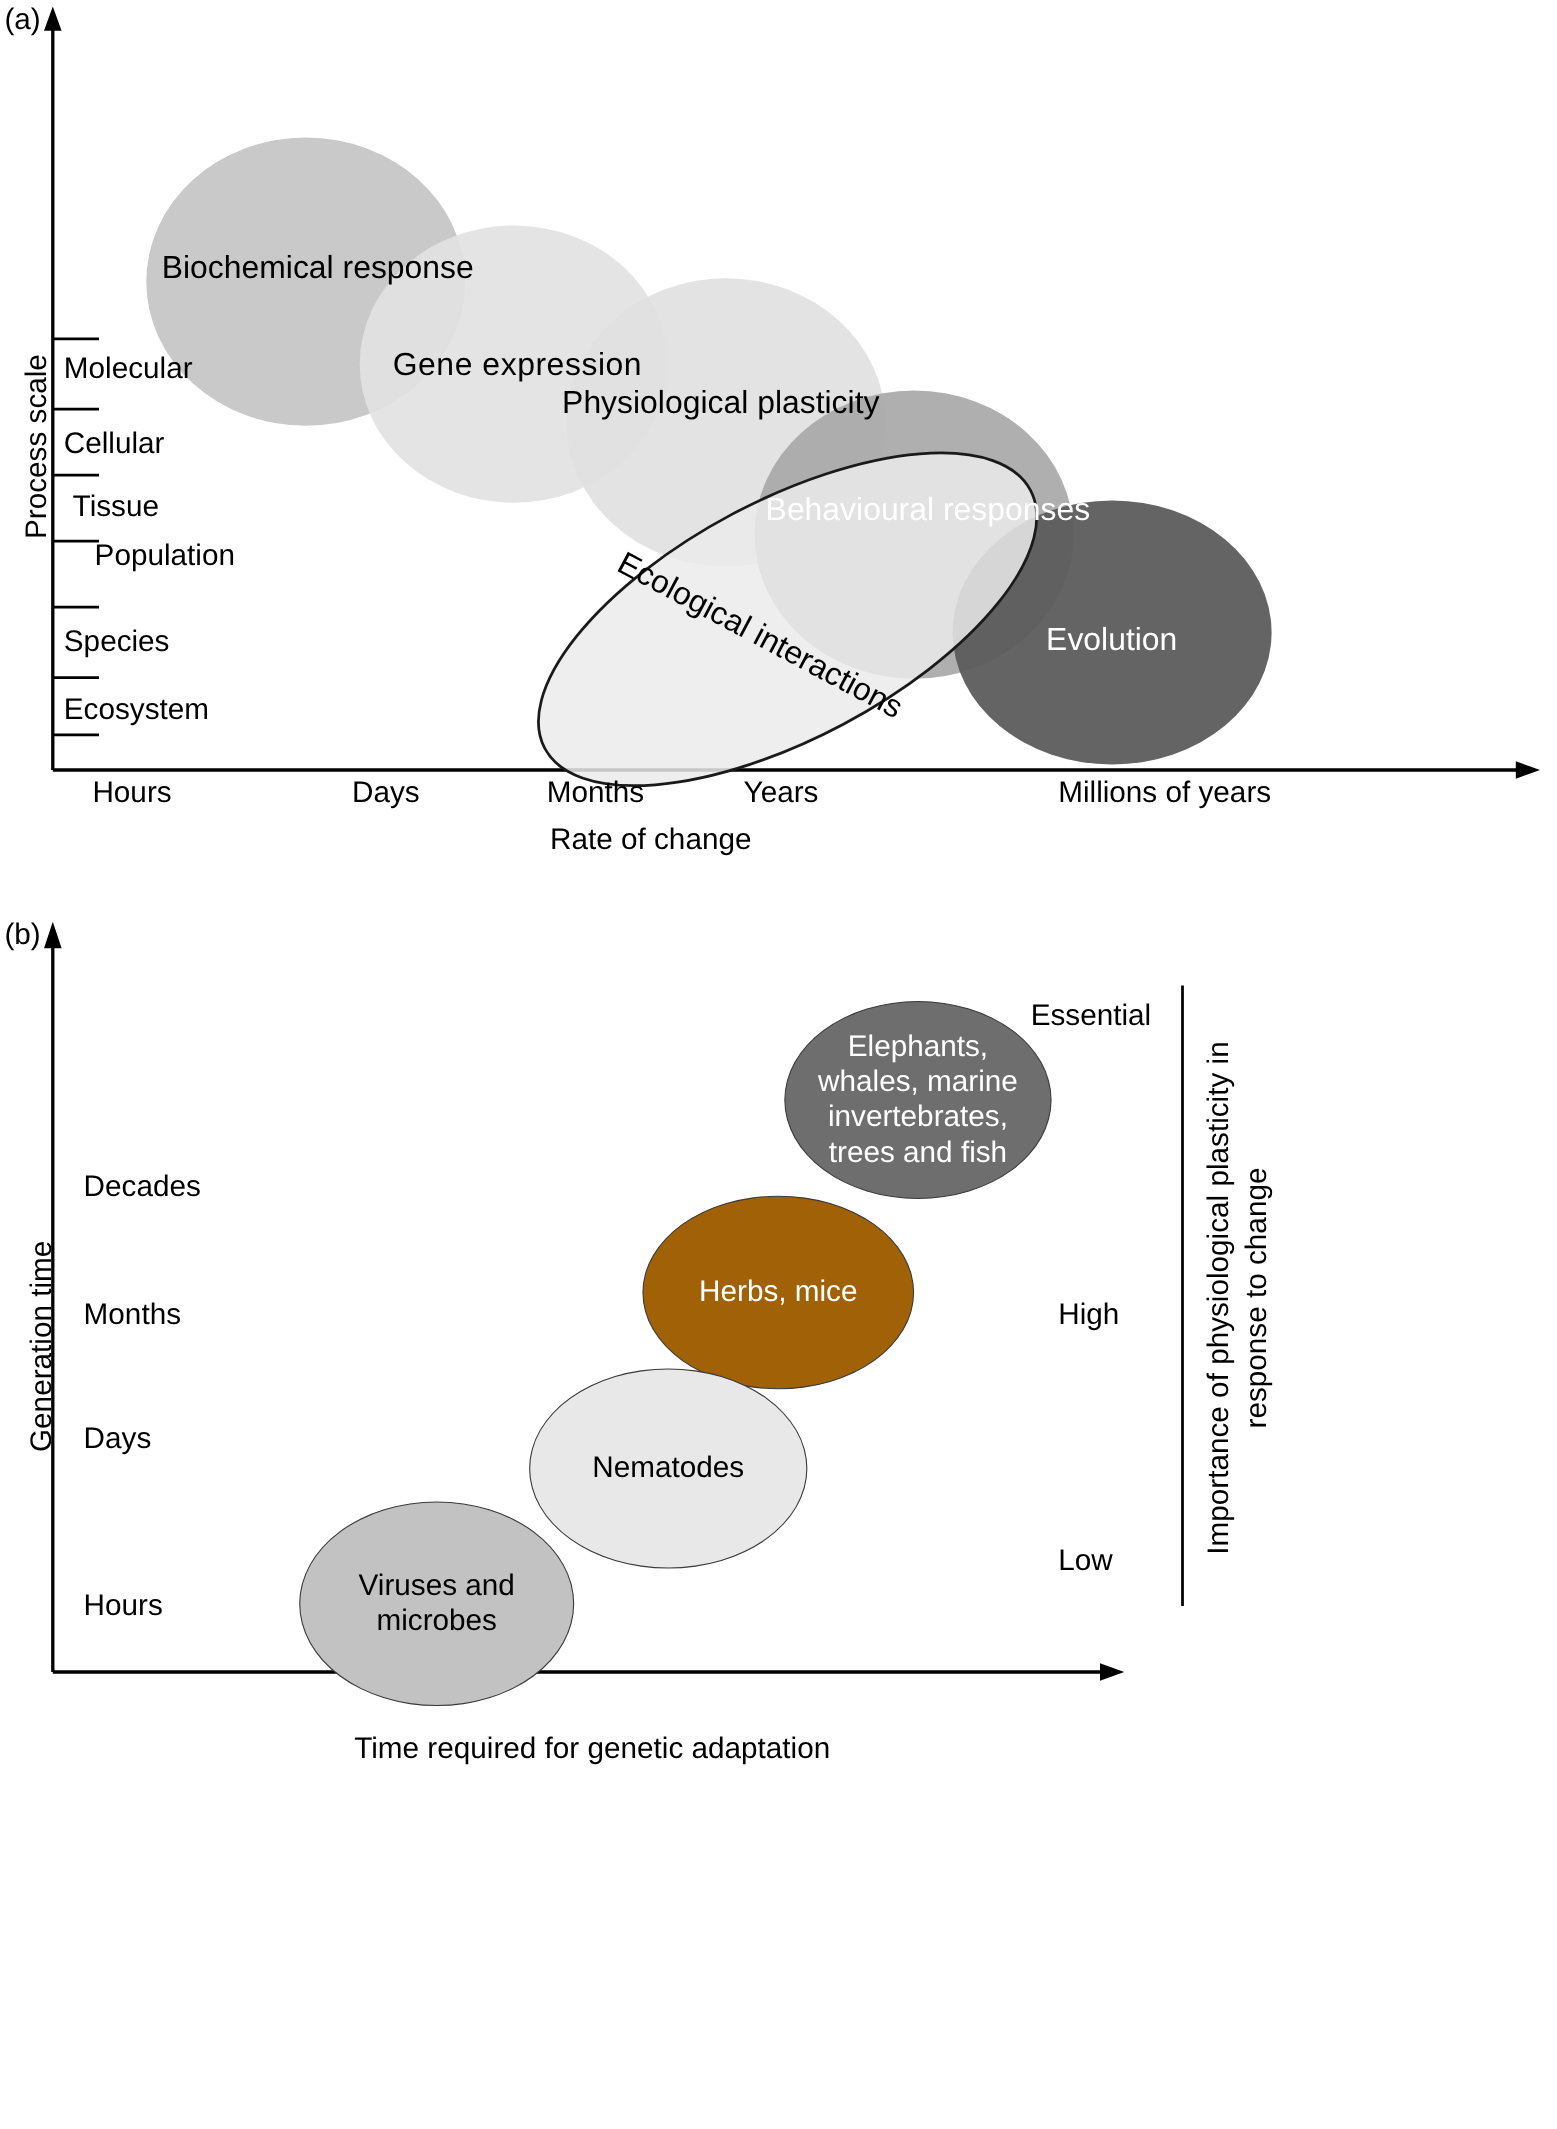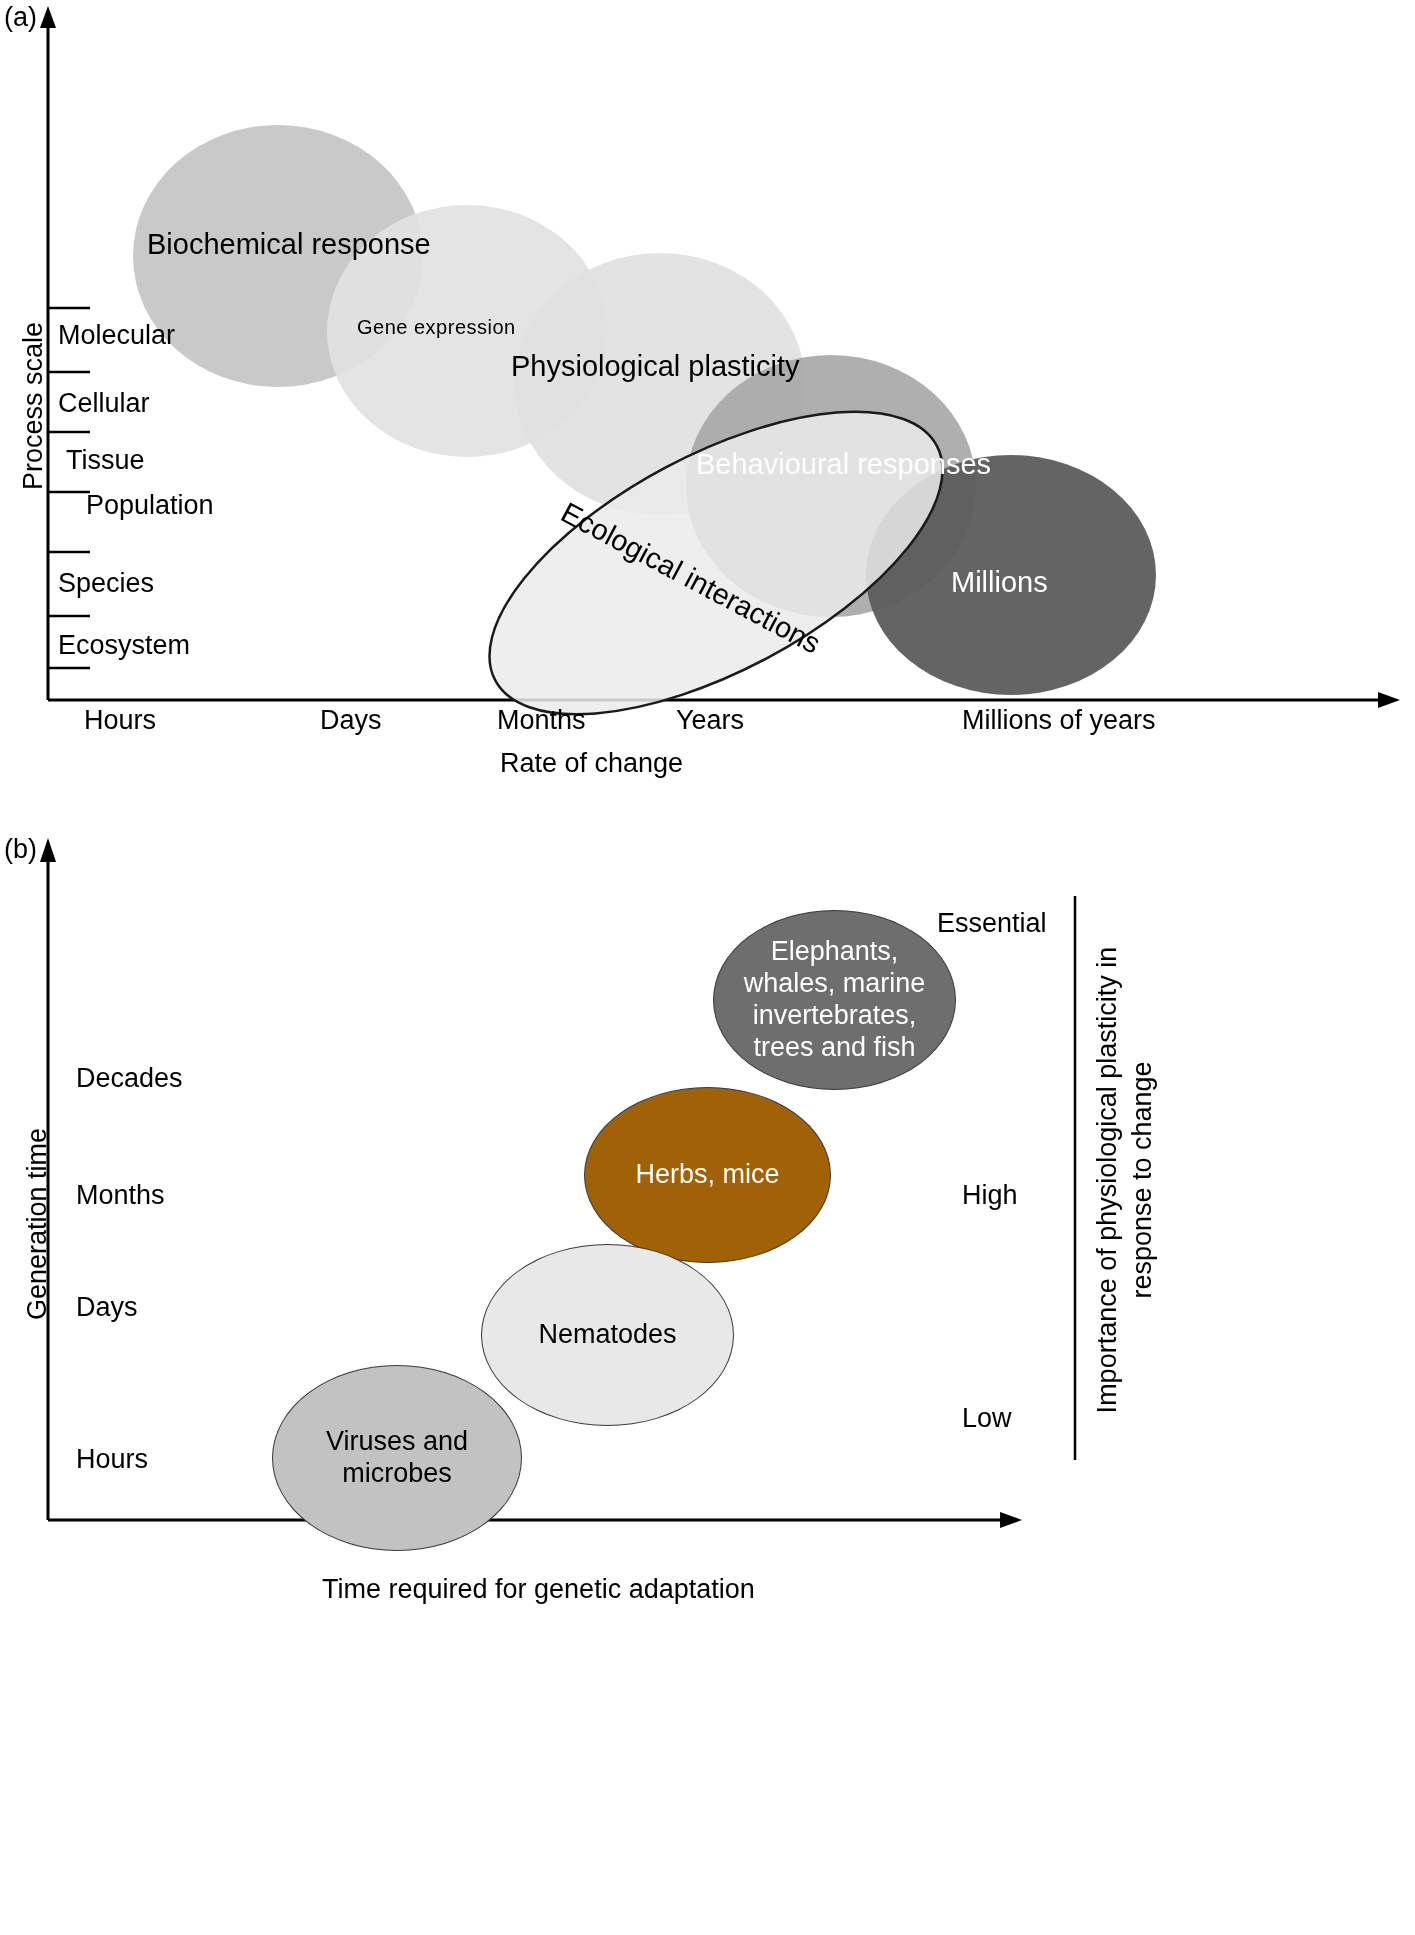--- a/index.html
+++ b/index.html
@@ -105,27 +105,27 @@
   </div>
   <div class="bubble" style="left:866px; top:455px; width:290px; height:240px; background:#5c5c5c; opacity:0.95;">
   </div>
 
   <svg class="axes" width="1415" height="820">
     <ellipse cx="716" cy="563" rx="250" ry="108" transform="rotate(-28 716 563)" fill="#ebebeb" fill-opacity="0.85" stroke="#1a1a1a" stroke-width="2.5"></ellipse>
   </svg>
 
   <div class="floating-label" style="left:147px; top:228px; font-size:29px; color:#000;">Biochemical response</div>
 
-  <div class="floating-label" style="left:357px; top:316px; font-size:20px; color:#000; letter-spacing:0.5px;">Gene expression</div>
+  <div class="floating-label" style="left:357px; top:316px; font-size:29px; color:#000; letter-spacing:0.5px;">Gene expression</div>
 
   <div class="floating-label" style="left:511px; top:350px; font-size:29px; color:#000;">Physiological plasticity</div>
 
   <div class="floating-label" style="left:696px; top:448px; font-size:29px; color:#ffffff;">Behavioural responses</div>
 
-  <div class="floating-label" style="left:951px; top:566px; font-size:29px; color:#ffffff;">Millions</div>
+  <div class="floating-label" style="left:951px; top:566px; font-size:29px; color:#ffffff;">Evolution</div>
 
   <div class="floating-label" style="left:571px; top:496px; font-size:29px; color:#000; transform:rotate(28deg); transform-origin:left top;">Ecological interactions</div>
 
   <div class="axis-tick-label" style="left:58px; top:320px;">Molecular</div>
   <div class="axis-tick-label" style="left:58px; top:388px;">Cellular</div>
   <div class="axis-tick-label" style="left:66px; top:445px;">Tissue</div>
   <div class="axis-tick-label" style="left:58px; top:490px;margin-left:28px;">Population</div>
   <div class="axis-tick-label" style="left:58px; top:568px;">Species</div>
   <div class="axis-tick-label" style="left:58px; top:630px;">Ecosystem</div>
 

